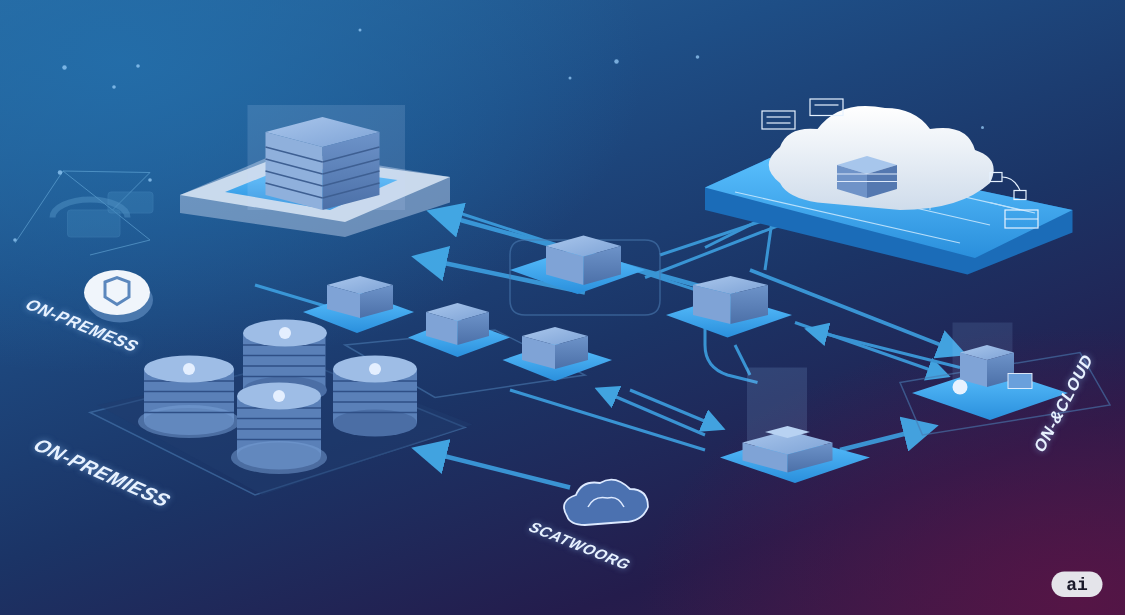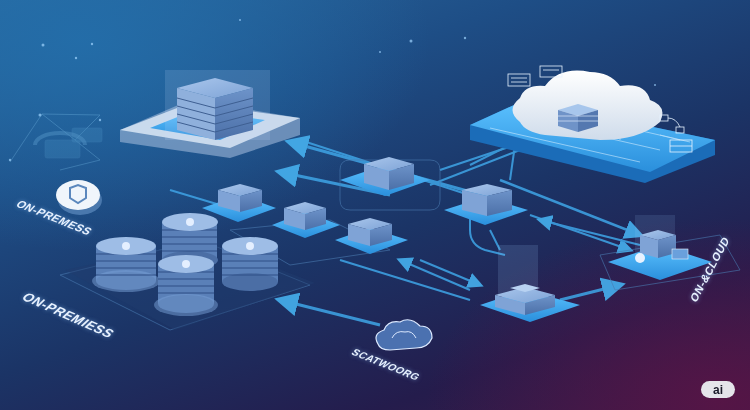--- a/index.html
+++ b/index.html
@@ -16,21 +16,21 @@
     position:absolute; color:#e8f2ff; font-weight:700; letter-spacing:0.5px;
     text-shadow:0 0 4px rgba(150,200,255,0.6); white-space:nowrap; transform-origin:left top;
   }
   .lbl-onprem-top { left:22px; top:198px; font-size:11px; transform:rotate(22deg) skewX(-20deg); }
   .lbl-onprem-bottom { left:30px; top:290px; font-size:13px; transform:rotate(24deg) skewX(-22deg); }
   .lbl-scat { left:357px; top:347px; font-size:10px; transform:rotate(22deg) skewX(-20deg); }
   .lbl-cloud { left:688px; top:297px; font-size:11px; transform:rotate(-62deg) skewX(-10deg); }
   .ai-badge {
     position:absolute; left:701px; top:381px; width:34px; height:17px; border-radius:9px;
     background:#e4e4ea; color:#1a1a2a; font-size:12px; font-weight:700;
-    display:flex; align-items:center; justify-content:center;
+    display:flex; align-items:center; justify-content:center;font-family:Liberation Mono, monospace;
   }
 </style>
 </head>
 <body>
 
 <div class="scene">
 
   <svg class="layer" width="750" height="410" viewBox="0 0 750 410">
     <defs>
       <linearGradient id="plat" x1="0" y1="0" x2="0" y2="1">

